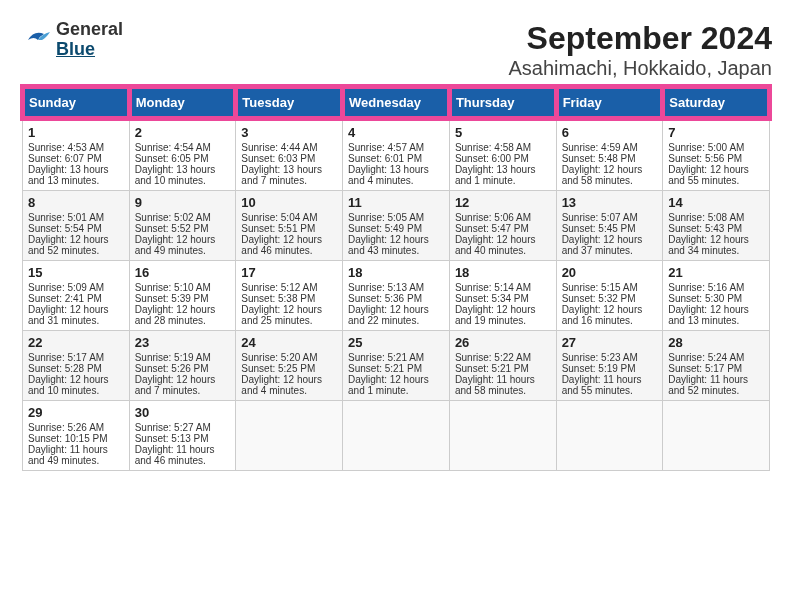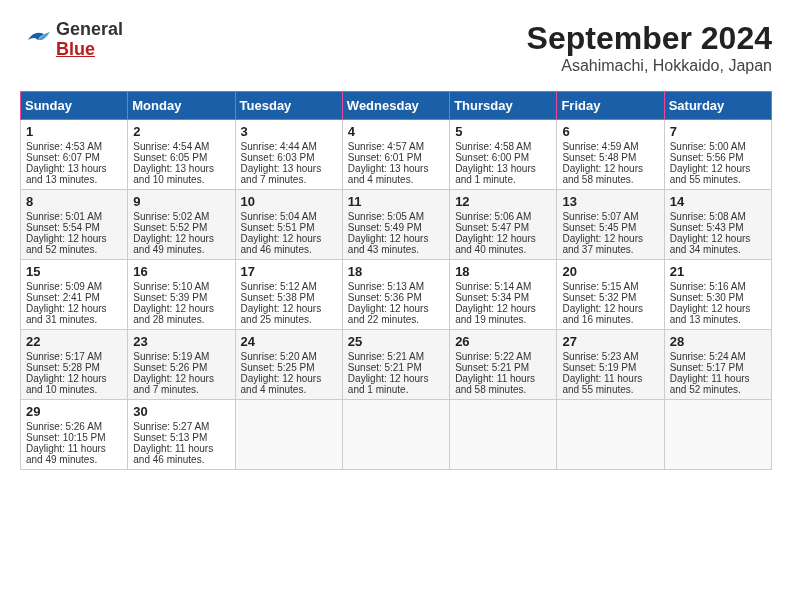--- a/index.html
+++ b/index.html
@@ -7,56 +7,56 @@
       font-family: Arial, sans-serif;
       background: #fff;
       width: 792px;
       min-height: 612px;
       padding: 20px;
     }
     .header {
       display: flex;
       justify-content: space-between;
       align-items: flex-start;
-      margin-bottom: 16px;
+      margin-bottom: 4px;
     }
     .logo {
       display: flex;
       flex-direction: column;
       align-items: flex-start;
     }
     .logo-row {
       display: flex;
       align-items: center;
       gap: 4px;
     }
     .title-area {
       text-align: right;
     }
     .cal-title {
       font-size: 32px;
       font-weight: bold;
       color: #222;
     }
     .cal-subtitle {
-      font-size: 16px;
+      font-size: 20px;
       color: #444;
     }
     .calendar {
       width: 100%;
       border-collapse: collapse;
     }
     .calendar th {
       background: #1a5fa8;
       color: #fff;
       font-size: 13px;
       font-weight: bold;
       padding: 6px 4px;
       text-align: left;
-      border: 1px solid #ec4899;
+      border: 5px solid #ec4899;
     }
     .calendar td {
       vertical-align: top;
       border: 1px solid #ccc;
       padding: 4px 5px;
       font-size: 10px;
       color: #333;
       width: 107px;
       min-height: 80px;
       background: #fff;
@@ -80,21 +80,21 @@
 
 <div class="header">
   <div class="logo">
     <div class="logo-row">
       <svg width="32" height="28" viewBox="0 0 32 28">
         <path d="M8,14 Q14,4 24,8 Q20,10 18,14 Q14,10 8,14Z" fill="#1a5fa8"></path>
         <path d="M18,14 Q22,8 30,6 Q26,12 22,14Z" fill="#4a9fd4"></path>
       </svg>
       <div>
         <div style="font-size:18px;font-weight:bold;color:#333;line-height:1.1;">General</div>
-        <div style="font-size:18px;font-weight:bold;color:#b91c1c;line-height:1.1;text-decoration:underline;">Blue</div>
+        <div style="font-size:18px;font-weight:bold;color:#0c4a6e;line-height:1.1;text-decoration:underline;">Blue</div>
       </div>
     </div>
   </div>
   <div class="title-area">
     <div class="cal-title">September 2024</div>
     <div class="cal-subtitle">Asahimachi, Hokkaido, Japan</div>
   </div>
 </div>
 
 <table class="calendar">

